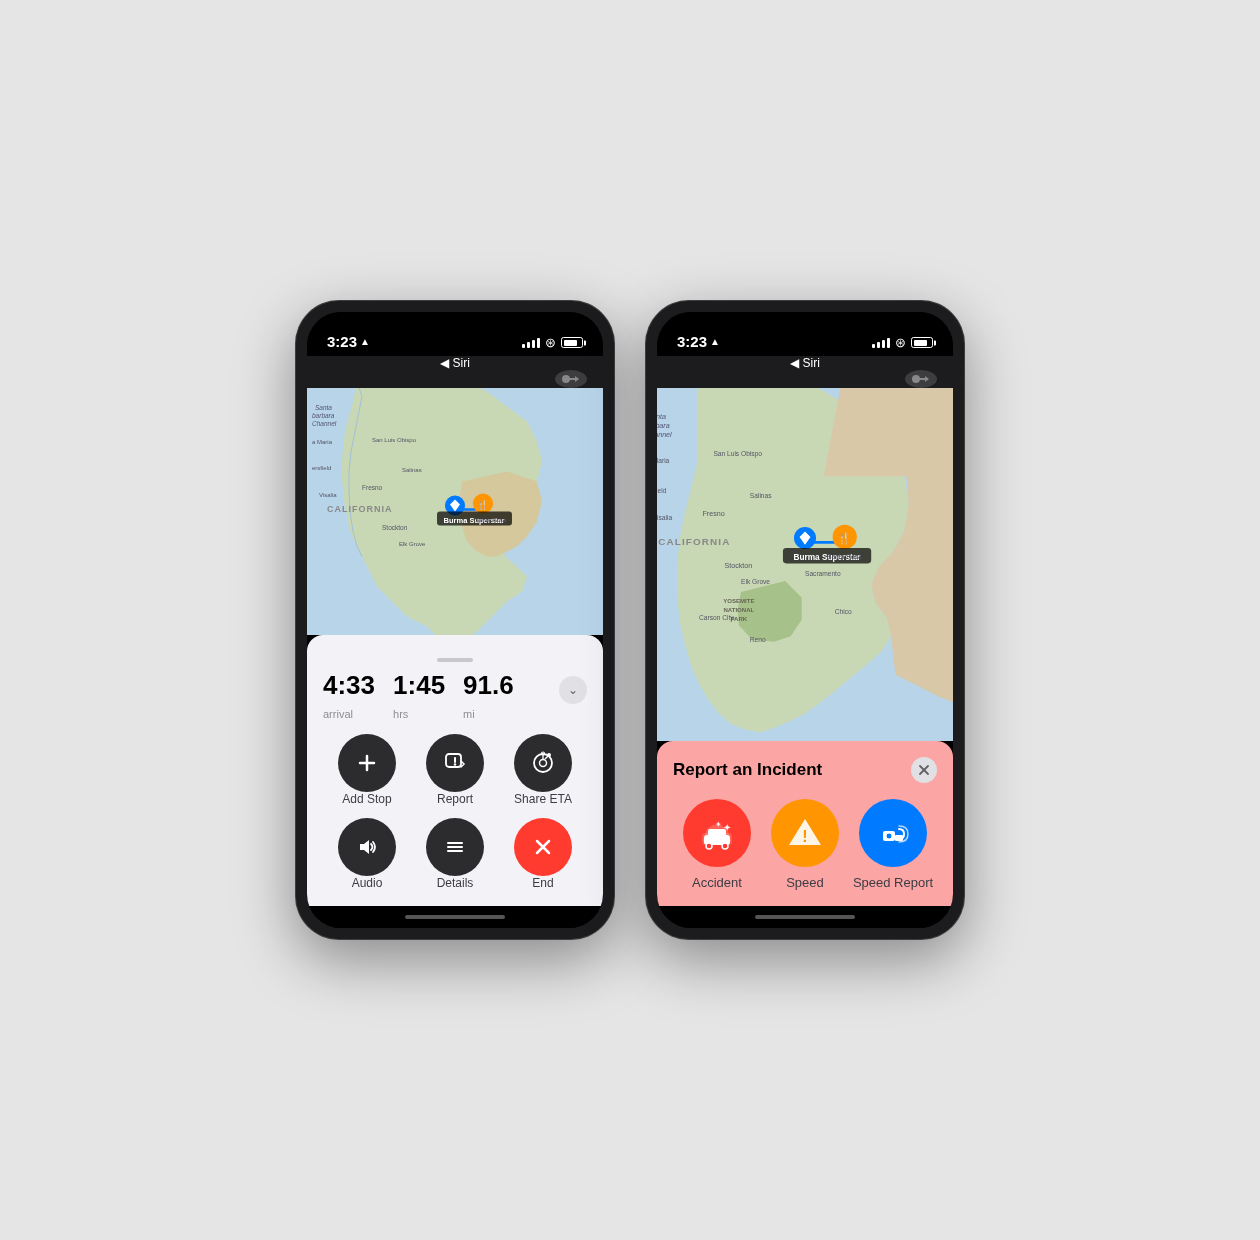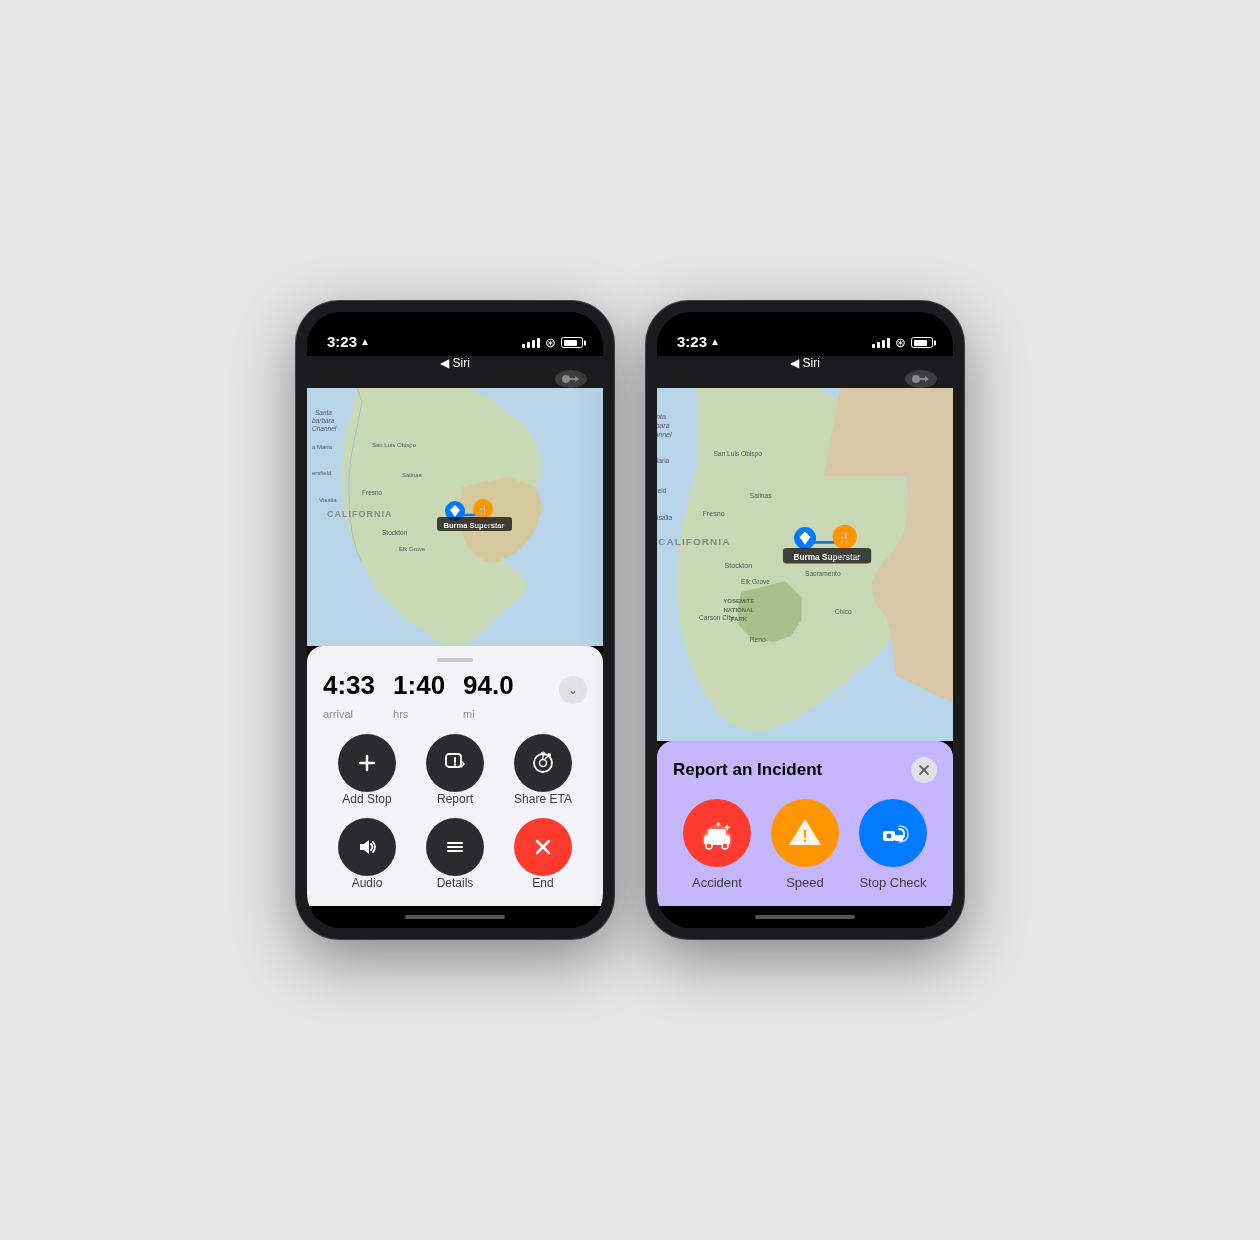--- a/index.html
+++ b/index.html
@@ -144,21 +144,21 @@
       border-radius: 50%;
       display: flex;
       align-items: center;
       justify-content: center;
       font-size: 16px;
     }
     
     .bottom-sheet {
       background: #f2f2f7;
       border-radius: 16px 16px 0 0;
-      padding: 12px 16px 16px;
+      padding: 23px 16px 16px;
     }
     .sheet-handle {
       width: 36px;
       height: 4px;
       background: #c7c7cc;
       border-radius: 2px;
       margin: 0 auto 10px;
     }
     
     .eta-row {
@@ -226,21 +226,21 @@
       background: #ff3b30;
       color: #fff;
     }
     .action-label {
       font-size: 12px;
       color: #3c3c43;
       font-weight: 400;
     }
     
     .incident-panel {
-      background: #c4b5fd;
+      background: #fca5a5;
       border-radius: 16px 16px 0 0;
       padding: 16px;
     }
     .incident-header {
       display: flex;
       align-items: center;
       justify-content: space-between;
       margin-bottom: 16px;
     }
     .incident-title {
@@ -397,25 +397,25 @@
       </div>
 
       <div class="bottom-sheet">
         <div class="sheet-handle"></div>
         <div class="eta-row">
           <div class="eta-item">
             <span class="eta-value">4:33</span>
             <span class="eta-label">arrival</span>
           </div>
           <div class="eta-item">
-            <span class="eta-value">1:40</span>
+            <span class="eta-value">1:45</span>
             <span class="eta-label">hrs</span>
           </div>
           <div class="eta-item">
-            <span class="eta-value">94.0</span>
+            <span class="eta-value">91.6</span>
             <span class="eta-label">mi</span>
           </div>
           <div class="chevron-btn">⌄</div>
         </div>
         <div class="action-grid">
 
           <div class="action-btn-wrap">
             <div class="action-circle dark">
               <svg width="22" height="22" viewBox="0 0 22 22">
                 <line x1="11" y1="4" x2="11" y2="18" stroke="white" stroke-width="2.5" stroke-linecap="round"></line>
@@ -622,21 +622,21 @@
               <svg width="36" height="36" viewBox="0 0 36 36">
 
                 <rect x="8" y="16" width="12" height="10" rx="2" fill="white"></rect>
                 <rect x="20" y="20" width="8" height="6" rx="1" fill="white"></rect>
                 <circle cx="14" cy="21" r="3" fill="#007aff" stroke="white" stroke-width="1"></circle>
 
                 <path d="M24,14 Q29,14 29,19 Q29,24 24,24" stroke="white" stroke-width="2" fill="none" stroke-linecap="round"></path>
                 <path d="M24,11 Q33,11 33,19 Q33,27 24,27" stroke="white" stroke-width="1.5" fill="none" stroke-linecap="round" opacity="0.7"></path>
               </svg>
             </div>
-            <span class="incident-label">Stop Check</span>
+            <span class="incident-label">Speed Report</span>
           </div>
         </div>
       </div>
       <div class="home-bar">
         <div class="home-indicator"></div>
       </div>
     </div>
   </div>
 </div>
 

